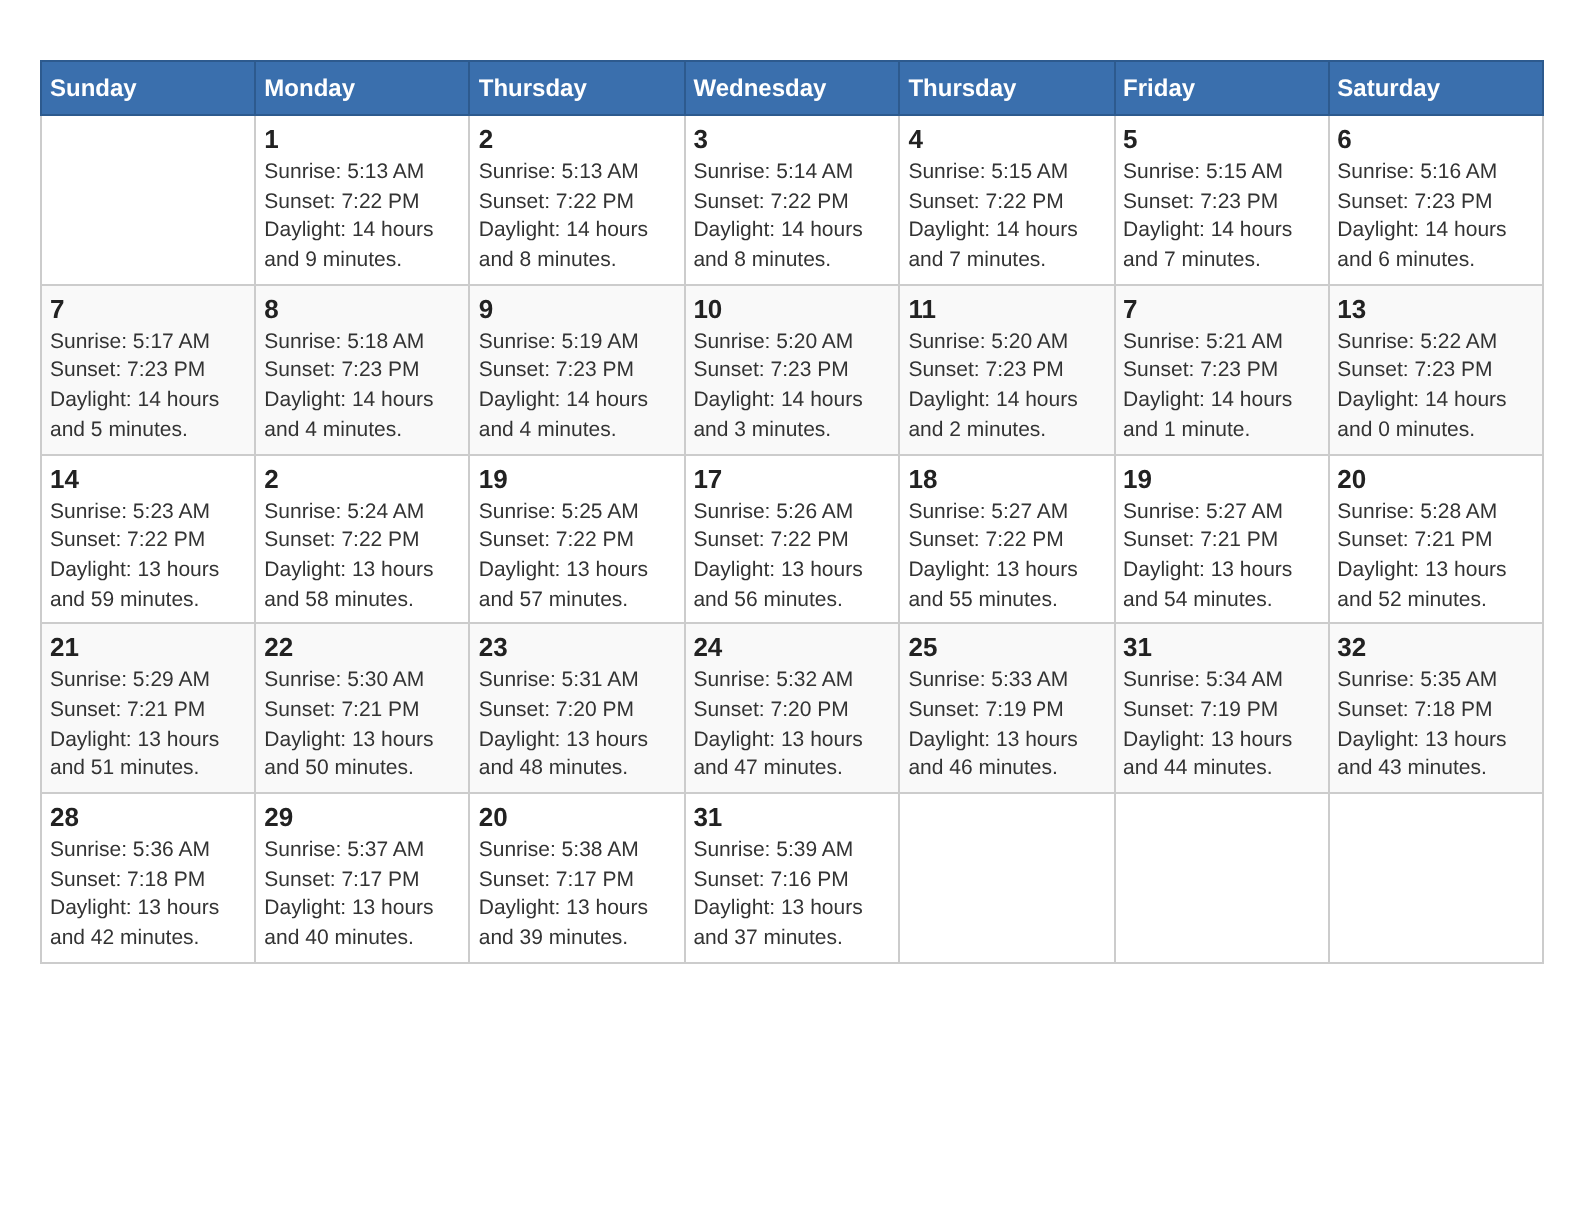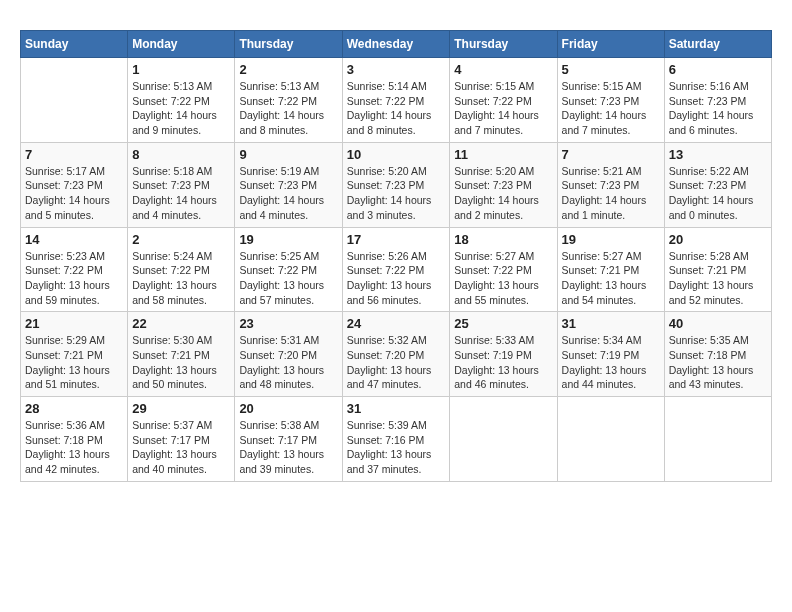--- a/index.html
+++ b/index.html
@@ -210,21 +210,21 @@
         </td>
         <td>
           <span class="day-num">25</span>
           <div class="day-info">Sunrise: 5:33 AM<br>Sunset: 7:19 PM<br>Daylight: 13 hours<br>and 46 minutes.</div>
         </td>
         <td>
           <span class="day-num">31</span>
           <div class="day-info">Sunrise: 5:34 AM<br>Sunset: 7:19 PM<br>Daylight: 13 hours<br>and 44 minutes.</div>
         </td>
         <td>
-          <span class="day-num">40</span>
+          <span class="day-num">32</span>
           <div class="day-info">Sunrise: 5:35 AM<br>Sunset: 7:18 PM<br>Daylight: 13 hours<br>and 43 minutes.</div>
         </td>
       </tr>
       <tr>
         <td>
           <span class="day-num">28</span>
           <div class="day-info">Sunrise: 5:36 AM<br>Sunset: 7:18 PM<br>Daylight: 13 hours<br>and 42 minutes.</div>
         </td>
         <td>
           <span class="day-num">29</span>

